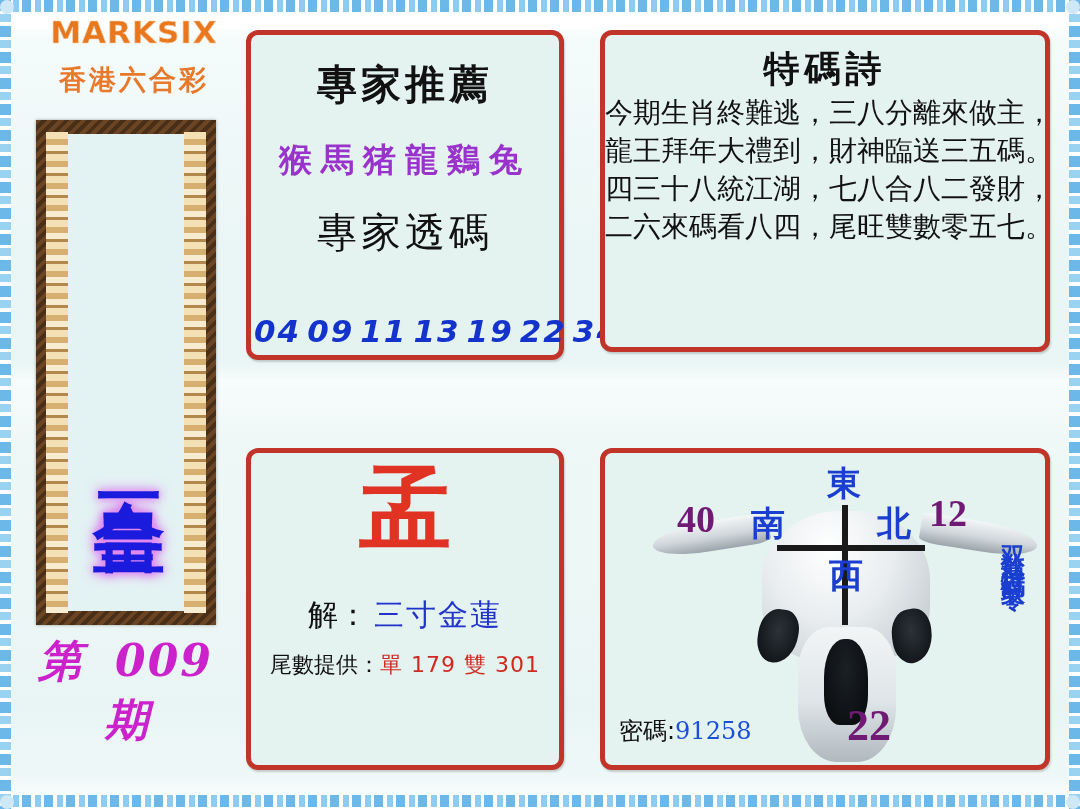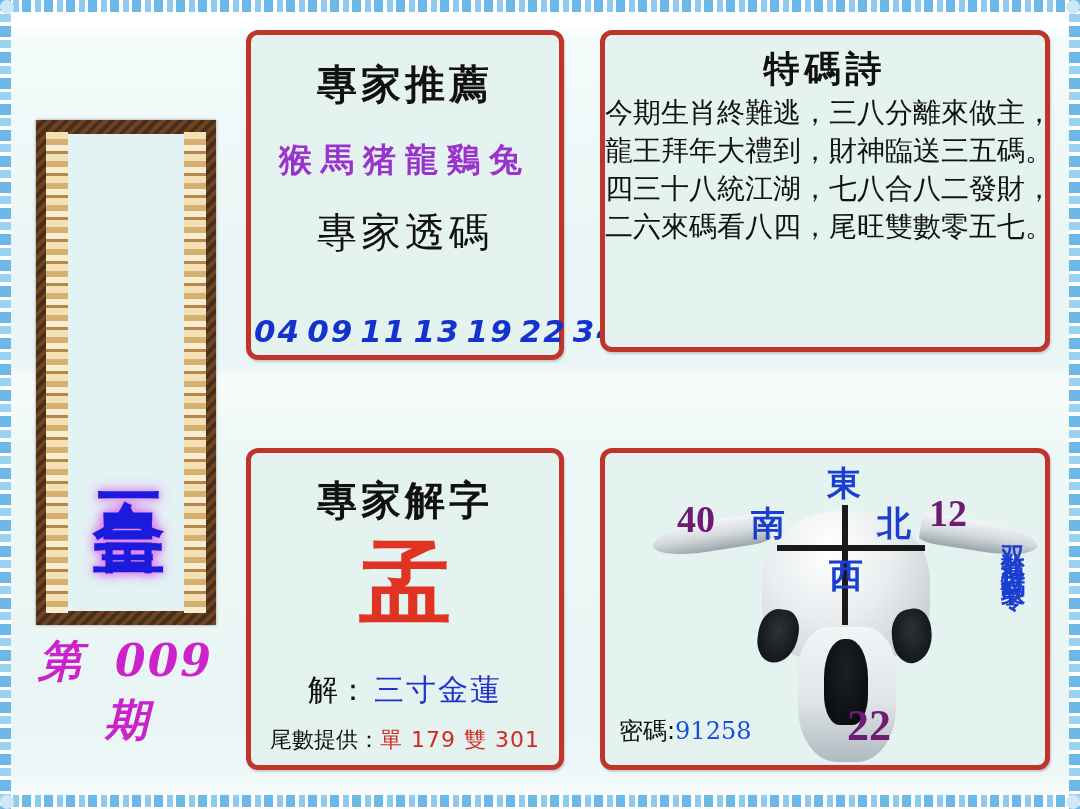--- a/index.html
+++ b/index.html
@@ -235,20 +235,24 @@
 
   <div class="frame-top"></div>
   <div class="frame-bottom"></div>
   <div class="frame-left"></div>
   <div class="frame-right"></div>
   <div class="frame-corner" style="left:0;top:0;"></div>
   <div class="frame-corner" style="right:0;top:0;"></div>
   <div class="frame-corner" style="left:0;bottom:0;"></div>
   <div class="frame-corner" style="right:0;bottom:0;"></div>
 
+  <div class="brand">
+    <div class="brand-en">MARKSIX</div>
+    <div class="brand-cn">香港六合彩</div>
+  </div>
 
   <div class="scroll">
     <div class="scroll-inner"></div>
     <div class="hooks-t"></div>
     <div class="hooks-b"></div>
     <div class="hooks-l"></div>
     <div class="hooks-r"></div>
     <div class="scroll-title">三合皇</div>
   </div>
 
@@ -269,21 +273,20 @@
 
   <div class="panel" id="panel-poem">
     <div class="poem-title">特碼詩</div>
     <div class="poem-line">今期生肖終難逃，三八分離來做主，</div>
     <div class="poem-line">龍王拜年大禮到，財神臨送三五碼。</div>
     <div class="poem-line">四三十八統江湖，七八合八二發財，</div>
     <div class="poem-line">二六來碼看八四，尾旺雙數零五七。</div>
   </div>
 
   <div class="panel" id="panel-char">
-    <div class="hdr">專家解字</div>
     <div class="bigchar">孟</div>
     <div class="explain">
       <span>解：</span><span class="val">三寸金蓮</span>
     </div>
     <div class="tails">
       <span>尾數提供：</span><span class="red">單 179 雙 301</span>
     </div>
   </div>
 
   <div class="panel" id="panel-skull">

